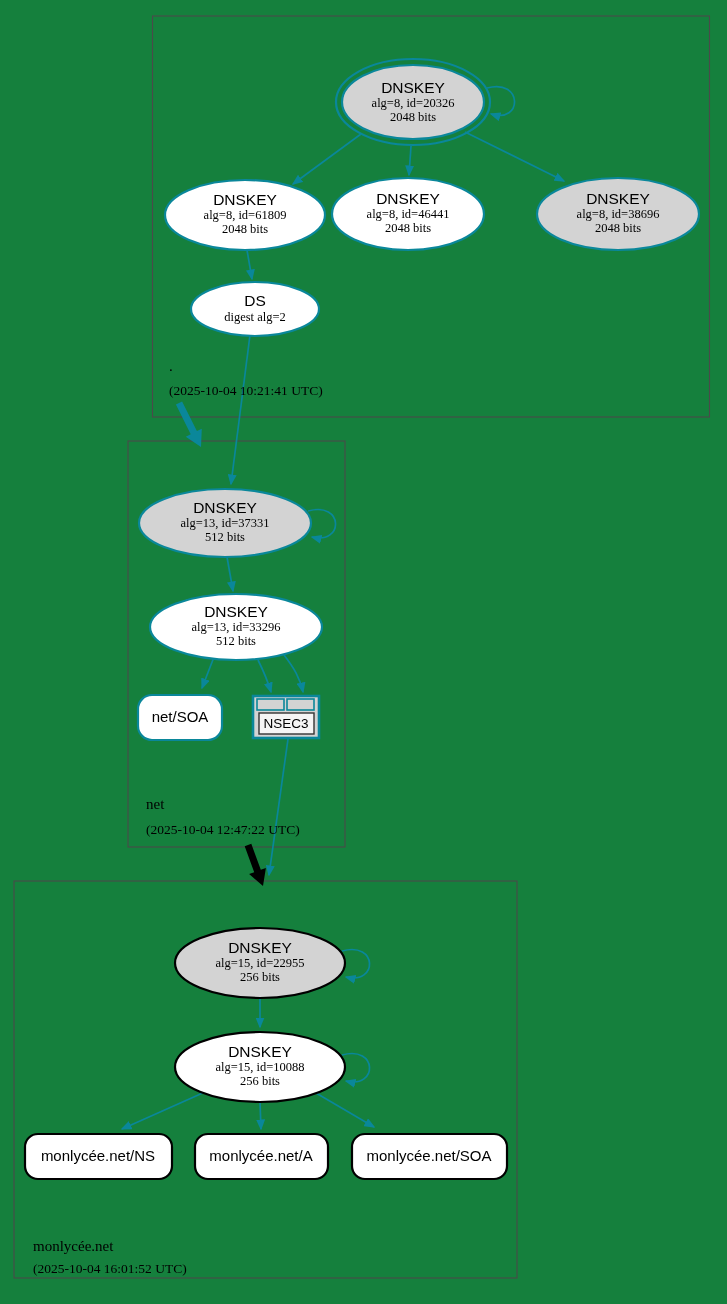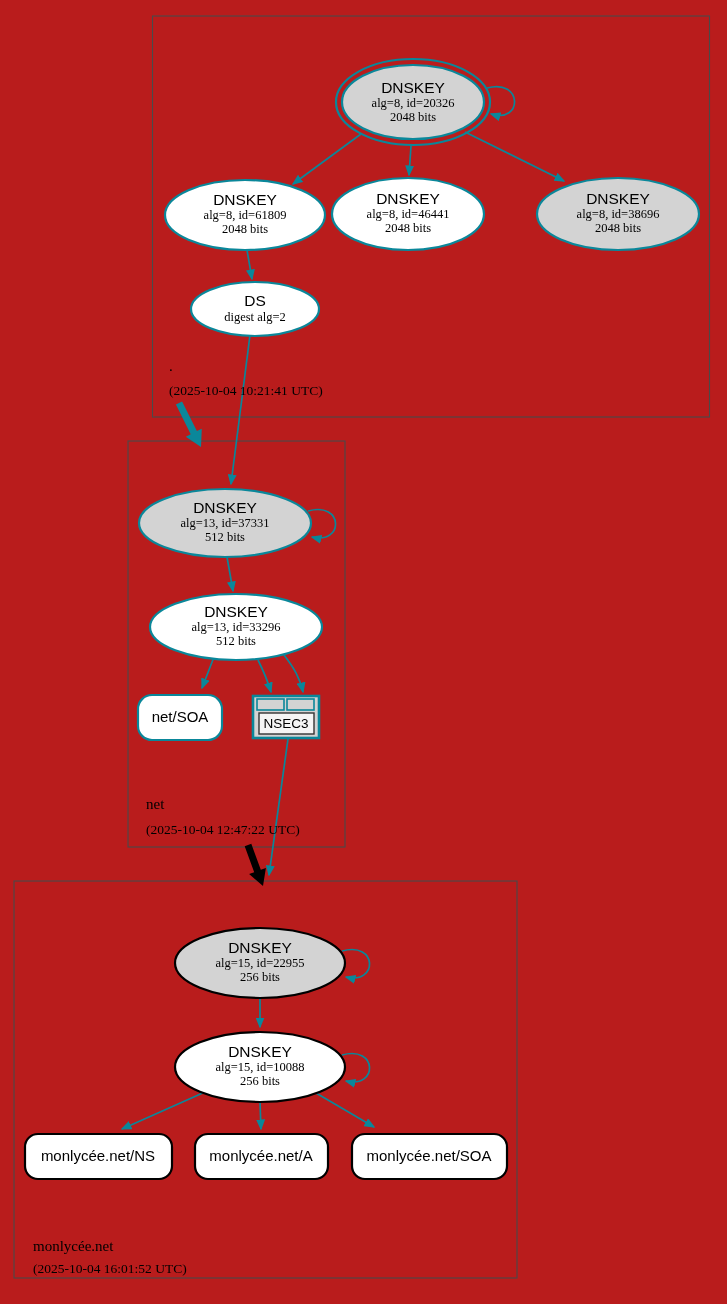--- a/index.html
+++ b/index.html
@@ -4,21 +4,21 @@
 <style>
   :root{
     --secure-teal:#0a879a;
     --insecure-black:#000000;
     --node-gray-fill:#d3d3d3;
     --node-white-fill:#ffffff;
     --cluster-border:#4a4a4a;
     --nsec3-label-fill:#f5f5f5;
   }
   html,body{margin:0;padding:0;background:#ffffff;}
-  .canvas{width:727px;height:1304px;position:relative;background:#b91c1c;}
+  .canvas{width:727px;height:1304px;position:relative;background:#15803d;}
   svg{display:block;}
   text{fill:#000000;}
   .t-title{font:15.5px "Liberation Sans", sans-serif;text-anchor:middle;}
   .t-detail{font:12.5px "Liberation Serif", serif;text-anchor:middle;}
   .t-rrset{font:15px "Liberation Sans", sans-serif;text-anchor:middle;}
   .t-nsec{font:13.5px "Liberation Sans", sans-serif;text-anchor:middle;}
   .t-zone{font:15px "Liberation Serif", serif;text-anchor:start;}
   .t-ts{font:13.5px "Liberation Serif", serif;text-anchor:start;}
   .cluster{fill:none;stroke:var(--cluster-border);stroke-width:1.1;}
   .e{fill:none;stroke:var(--secure-teal);stroke-width:1.7;}

